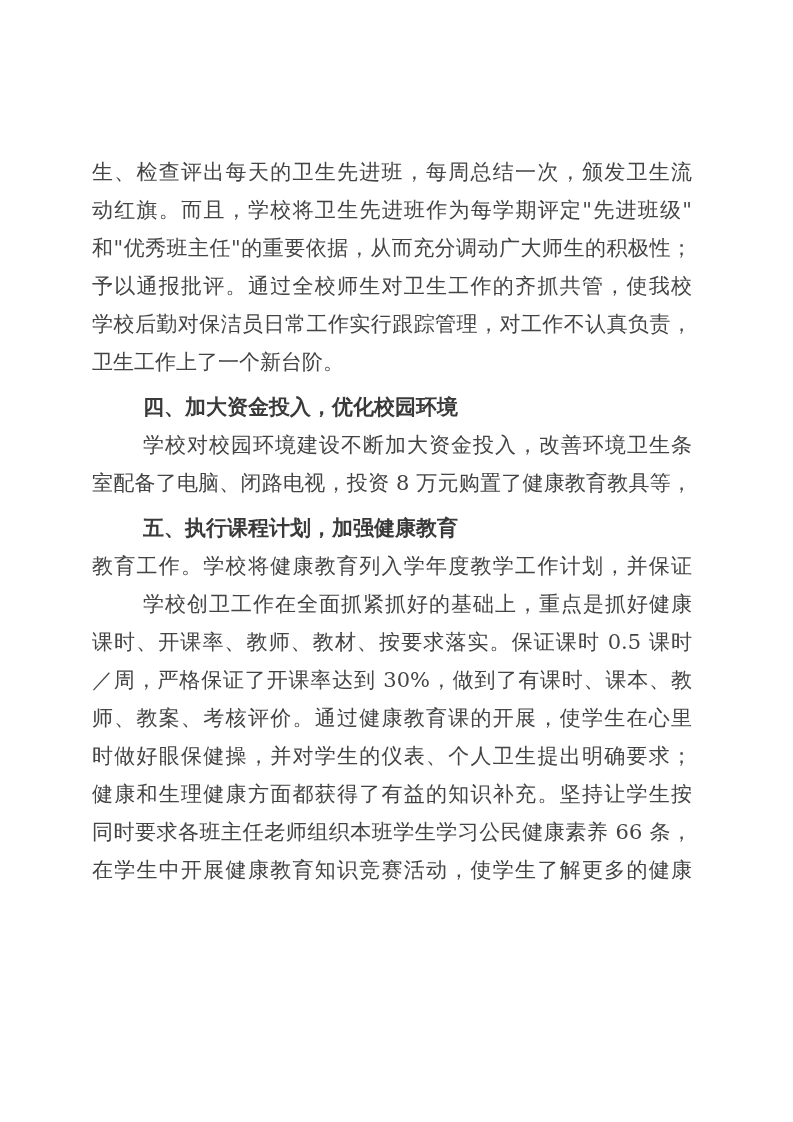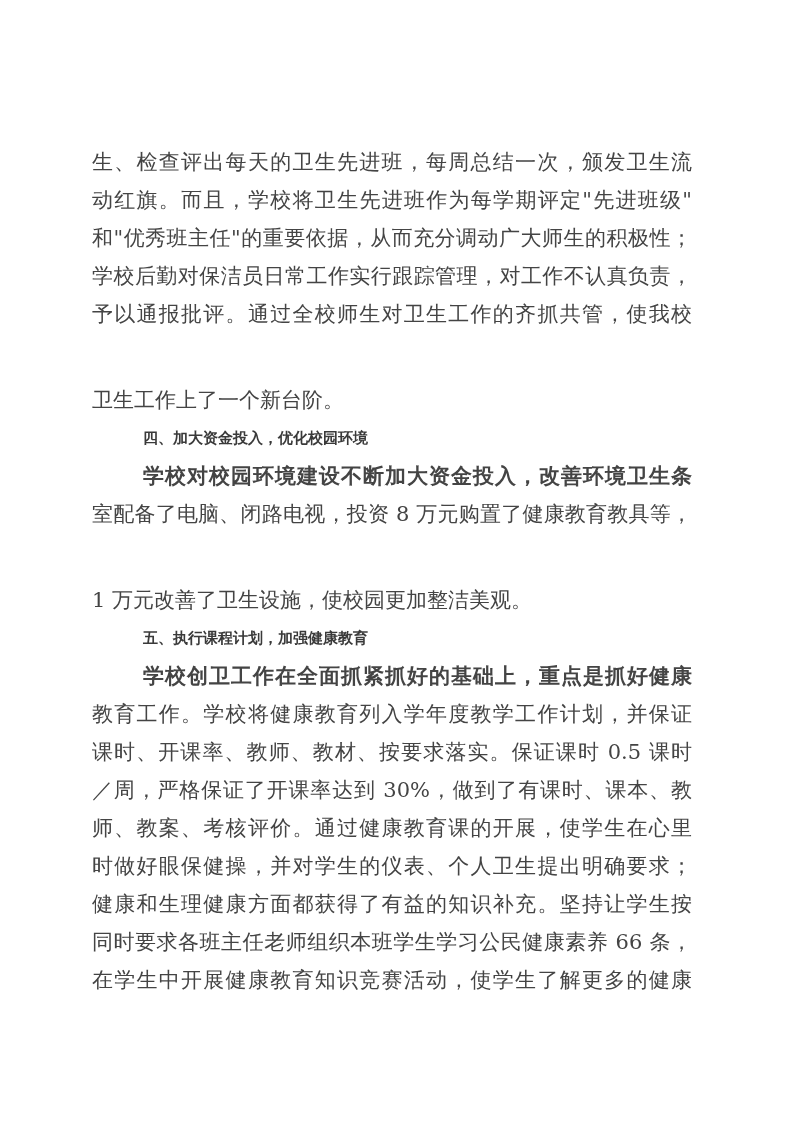--- a/index.html
+++ b/index.html
@@ -11,76 +11,74 @@
     position: relative;
     width: 793px;
     height: 1122px;
     background: #ffffff;
     overflow: hidden;
     font-family: "DejaVu Serif", serif;
   }
   .content {
     position: absolute;
     left: 92px;
-    top: 143px;
+    top: 153px;
     width: 600px;
     color: #444444;
   }
   .line {
     height: 38px;
     line-height: 38px;
     font-size: 21px;
     white-space: nowrap;
     text-align: justify;
     text-align-last: justify;
     overflow: visible;
   }
   .line.lastline {
     text-align: right;
     text-align-last: left;
-    margin-top: 48px;
   }
   .line.firstline {
     text-indent: 51px;
-    font-weight: bold;
   }
   .heading {
     height: 38px;
     line-height: 38px;
-    font-size: 15px;
+    font-size: 21px;
     font-weight: bold;
     text-indent: 51px;
+    margin-top: 7px;
     text-align: right;
     text-align-last: left;
     color: #3a3a3a;
   }
 </style>
 </head>
 <body>
 
 <div class="page">
   <div class="content" id="doc-content">
       <div>
         <div class="line">生、检查评出每天的卫生先进班，每周总结一次，颁发卫生流</div>
         <div class="line">动红旗。而且，学校将卫生先进班作为每学期评定"先进班级"</div>
         <div class="line">和"优秀班主任"的重要依据，从而充分调动广大师生的积极性；</div>
+        <div class="line">予以通报批评。通过全校师生对卫生工作的齐抓共管，使我校</div>
         <div class="line">学校后勤对保洁员日常工作实行跟踪管理，对工作不认真负责，</div>
-        <div class="line">予以通报批评。通过全校师生对卫生工作的齐抓共管，使我校</div>
         <div class="line lastline">卫生工作上了一个新台阶。</div>
       </div>
       <div class="heading">四、加大资金投入，优化校园环境</div>
       <div>
         <div class="line firstline">学校对校园环境建设不断加大资金投入，改善环境卫生条</div>
         <div class="line">室配备了电脑、闭路电视，投资 8 万元购置了健康教育教具等，</div>
-        <div class="line lastline">1 万元改善了卫生设施，使校园更加整洁美观。</div>
       </div>
       <div class="heading">五、执行课程计划，加强健康教育</div>
       <div>
+        <div class="line">教育工作。学校将健康教育列入学年度教学工作计划，并保证</div>
         <div class="line firstline">学校创卫工作在全面抓紧抓好的基础上，重点是抓好健康</div>
-        <div class="line">教育工作。学校将健康教育列入学年度教学工作计划，并保证</div>
         <div class="line">课时、开课率、教师、教材、按要求落实。保证课时 0.5 课时</div>
         <div class="line">／周，严格保证了开课率达到 30%，做到了有课时、课本、教</div>
         <div class="line">师、教案、考核评价。通过健康教育课的开展，使学生在心里</div>
         <div class="line">时做好眼保健操，并对学生的仪表、个人卫生提出明确要求；</div>
         <div class="line">健康和生理健康方面都获得了有益的知识补充。坚持让学生按</div>
         <div class="line">同时要求各班主任老师组织本班学生学习公民健康素养 66 条，</div>
         <div class="line">在学生中开展健康教育知识竞赛活动，使学生了解更多的健康</div>
       </div>
     </div>
 </div>

